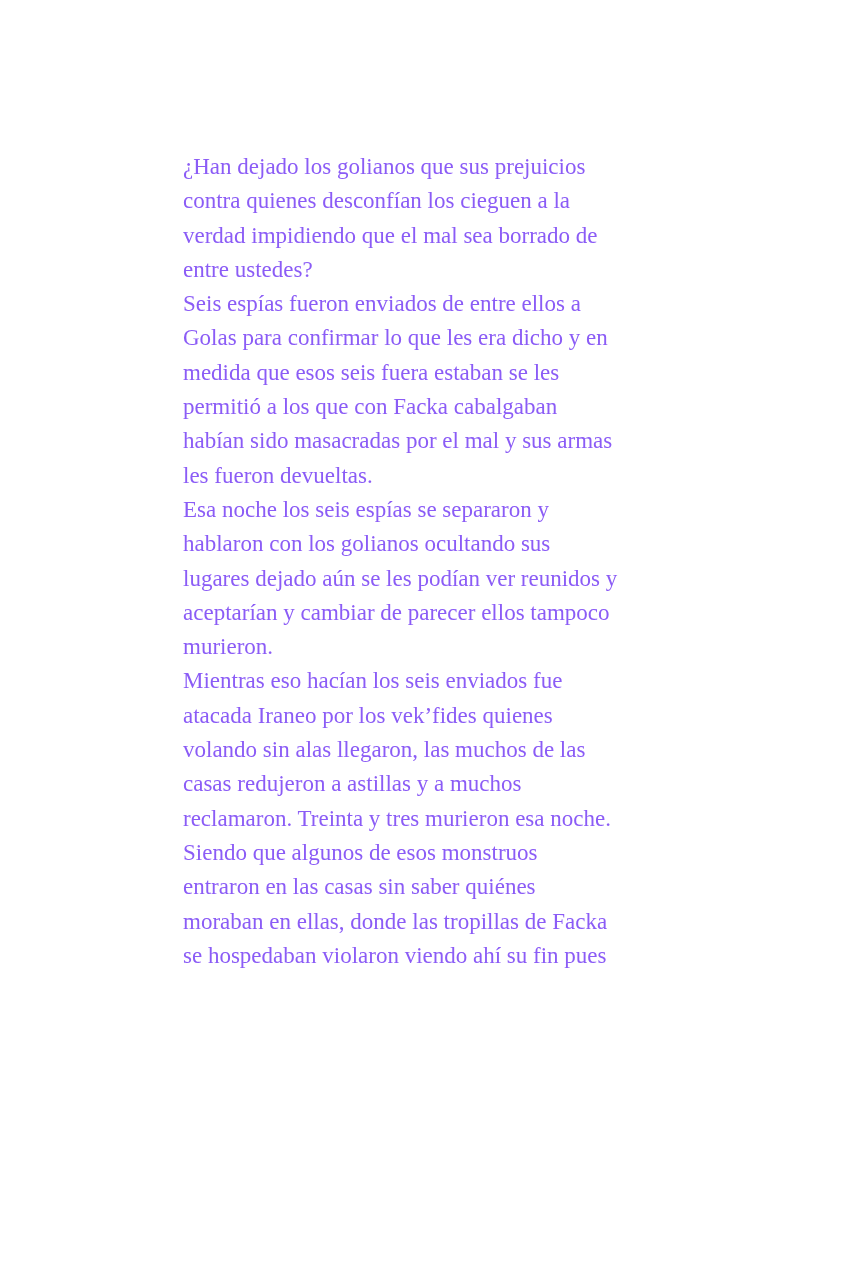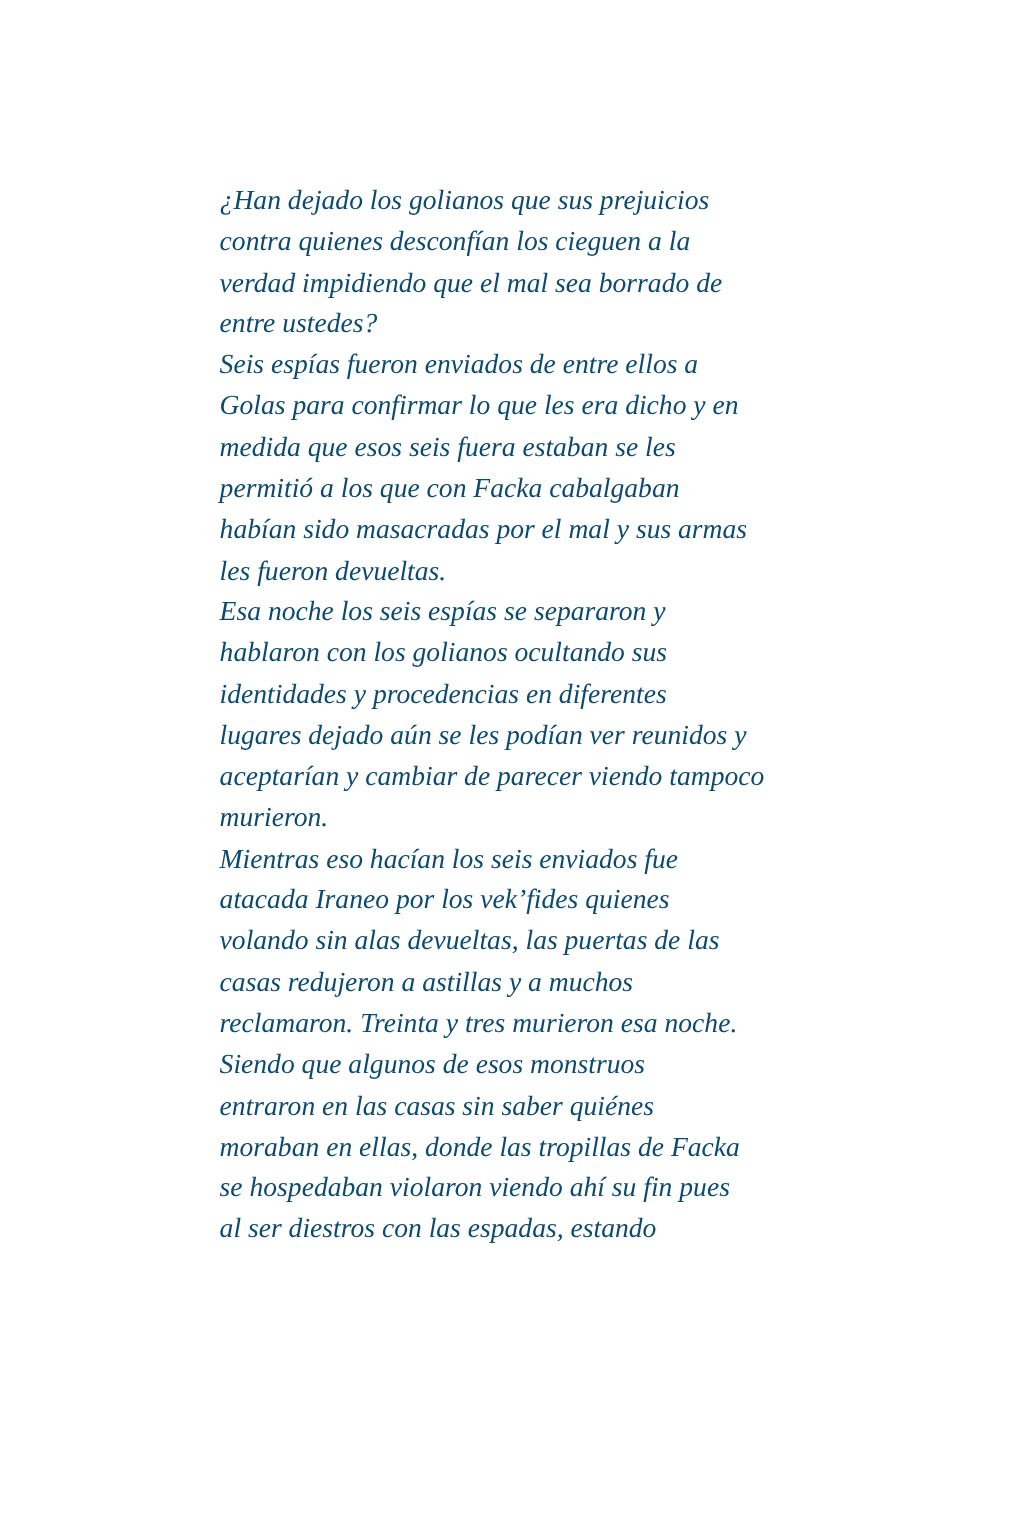--- a/index.html
+++ b/index.html
@@ -22,22 +22,21 @@
       background: #ffffff;
     }
     .text-block {
       position: absolute;
       left: 183px;
       top: 150px;
       width: 500px;
       font-family: "Liberation Serif", serif;
       font-size: 23px;
       line-height: 34.3px;
-      color: #0c4a6e;
-      font-style: italic;
+      color: #8b5cf6;
     }
     .line {
       display: block;
       white-space: nowrap;
     }
   </style>
 </head>
 <body>
 
 <div class="page">
@@ -47,28 +46,26 @@
     <span class="line">verdad impidiendo que el mal sea borrado de</span>
     <span class="line">entre ustedes?</span>
     <span class="line">Seis espías fueron enviados de entre ellos a</span>
     <span class="line">Golas para confirmar lo que les era dicho y en</span>
     <span class="line">medida que esos seis fuera estaban se les</span>
     <span class="line">permitió a los que con Facka cabalgaban</span>
     <span class="line">habían sido masacradas por el mal y sus armas</span>
     <span class="line">les fueron devueltas.</span>
     <span class="line">Esa noche los seis espías se separaron y</span>
     <span class="line">hablaron con los golianos ocultando sus</span>
-    <span class="line">identidades y procedencias en diferentes</span>
     <span class="line">lugares dejado aún se les podían ver reunidos y</span>
-    <span class="line">aceptarían y cambiar de parecer viendo tampoco</span>
+    <span class="line">aceptarían y cambiar de parecer ellos tampoco</span>
     <span class="line">murieron.</span>
     <span class="line">Mientras eso hacían los seis enviados fue</span>
     <span class="line">atacada Iraneo por los vek’fides quienes</span>
-    <span class="line">volando sin alas devueltas, las puertas de las</span>
+    <span class="line">volando sin alas llegaron, las muchos de las</span>
     <span class="line">casas redujeron a astillas y a muchos</span>
     <span class="line">reclamaron. Treinta y tres murieron esa noche.</span>
     <span class="line">Siendo que algunos de esos monstruos</span>
     <span class="line">entraron en las casas sin saber quiénes</span>
     <span class="line">moraban en ellas, donde las tropillas de Facka</span>
     <span class="line">se hospedaban violaron viendo ahí su fin pues</span>
-    <span class="line">al ser diestros con las espadas, estando</span>
   </div>
 </div>
 
 </body></html>

